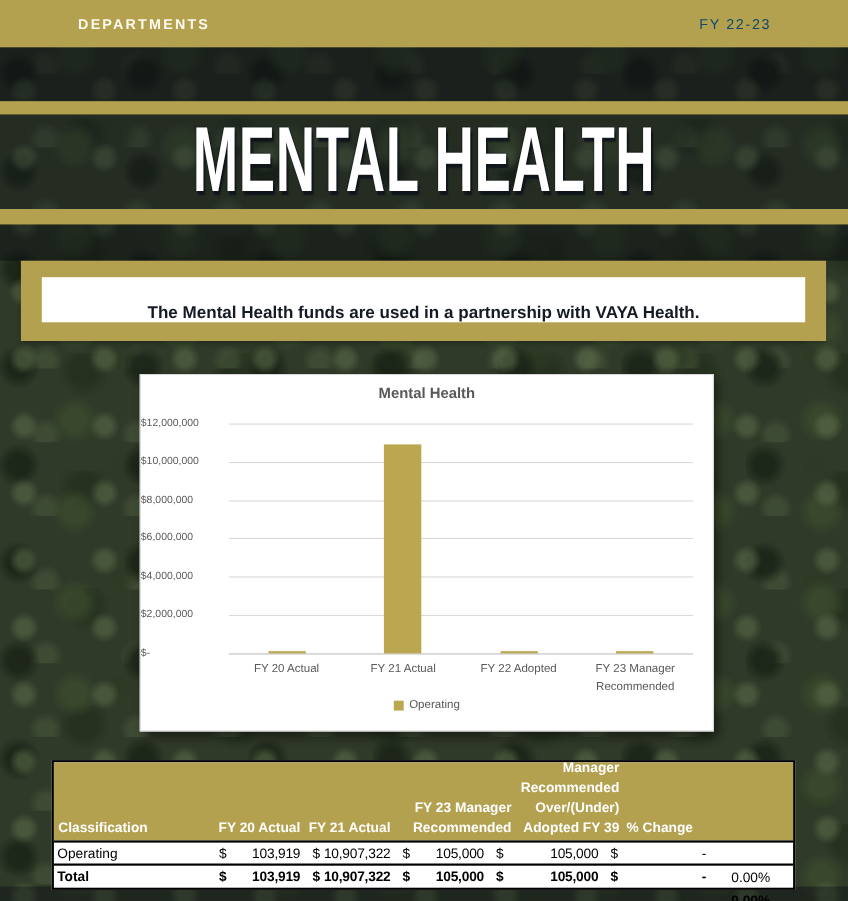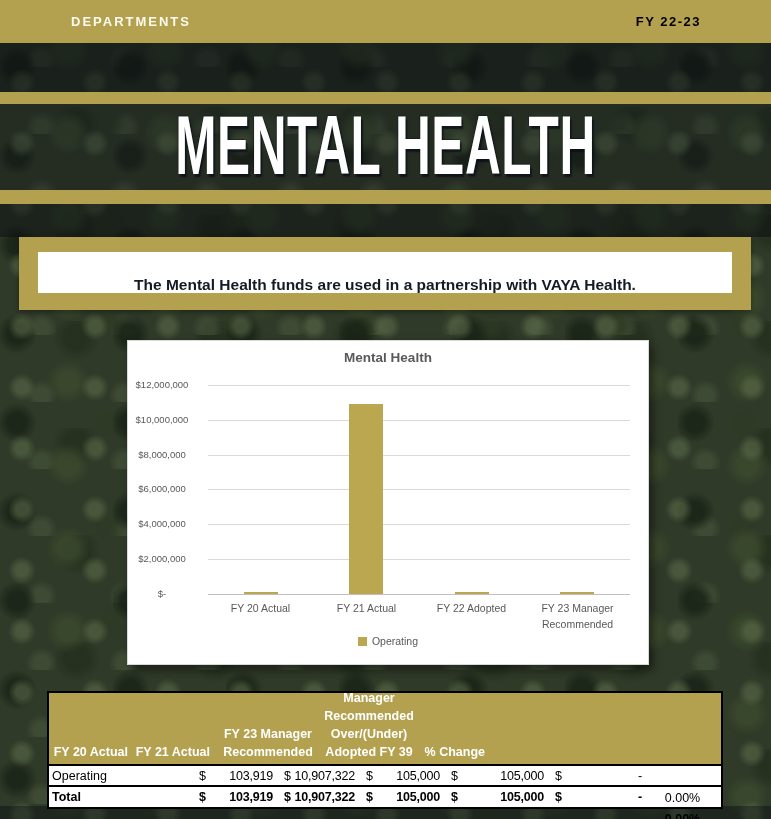--- a/index.html
+++ b/index.html
@@ -20,22 +20,22 @@
   .shade{position:absolute;left:0;width:771px;}
   .shade-top{top:43px;height:49px;background:rgba(9,13,18,0.55);}
   .shade-title{top:104px;height:86px;background:rgba(12,18,26,0.30);}
   .shade-mid{top:204px;height:33px;background:rgba(9,13,18,0.52);}
   .shade-bottom{top:806px;height:13px;background:rgba(9,13,18,0.42);}
 
   
   .top-bar{position:absolute;top:0;left:0;width:771px;height:43px;background:#B3A14F;}
   .top-bar-left{position:absolute;left:71px;top:14px;font-size:13px;font-weight:bold;
     letter-spacing:2px;color:#FDFBF0;}
-  .top-bar-right{position:absolute;right:70px;top:14px;font-size:13px;font-weight:bold;
-    letter-spacing:1.5px;color:#000000;}
+  .top-bar-right{position:absolute;right:70px;top:14px;font-size:13px;font-weight:normal;
+    letter-spacing:1.5px;color:#0c4a6e;}
   .stripe{position:absolute;left:0;width:771px;background:#B3A14F;}
   .stripe-1{top:92px;height:12px;}
   .stripe-2{top:190px;height:14px;}
 
   
   .title-wrap{position:absolute;top:103px;left:0;width:771px;height:84px;
     display:flex;align-items:center;justify-content:center;}
   .title-text{font-size:84px;font-weight:bold;line-height:1;color:#FFFFFF;white-space:nowrap;
     transform:scaleX(0.59);transform-origin:center;letter-spacing:1px;
     text-shadow:3px 3px 2px rgba(8,14,24,0.75), -1px -1px 1px rgba(8,14,24,0.45);}
@@ -48,21 +48,21 @@
   .banner-text{font-size:15.5px;font-weight:bold;color:#141B26;margin-top:24px;}
 
   
   .chart-panel{position:absolute;top:340px;left:127px;width:520px;height:323px;background:#FFFFFF;
     border:1px solid #d9d9d9;box-shadow:4px 5px 9px rgba(0,0,0,0.45);}
   .chart-title{position:absolute;top:9px;left:0;width:100%;text-align:center;
     font-size:13.5px;font-weight:bold;color:#595959;}
   .gridline{position:absolute;left:80px;width:422px;height:1px;background:#d9d9d9;}
   .g0{top:44px}.g1{top:79px}.g2{top:114px}.g3{top:148px}.g4{top:183px}.g5{top:218px}
   .g6{top:253px;background:#bfbfbf;}
-  .ytick{position:absolute;left:0;width:68px;text-align:center;font-size:9.5px;color:#595959;}
+  .ytick{position:absolute;left:0;width:68px;text-align:left;font-size:9.5px;color:#595959;}
   .y0{top:38px}.y1{top:73px}.y2{top:108px}.y3{top:142px}.y4{top:177px}.y5{top:212px}.y6{top:247px}
   .bar{position:absolute;bottom:70px;width:34px;background:#BCA751;}
   .b0{left:116px}.b1{left:221px}.b2{left:327px}.b3{left:432px}
   .cat-label{position:absolute;top:259px;width:107px;text-align:center;
     font-size:10.5px;color:#595959;line-height:16px;}
   .x0{left:79px}.x1{left:185px}.x2{left:290px}.x3{left:396px}
   .legend{position:absolute;top:294px;left:0;width:100%;
     display:flex;align-items:center;justify-content:center;gap:5px;}
   .legend-swatch{width:9px;height:9px;background:#BCA751;}
   .legend-label{font-size:10.5px;color:#595959;}
@@ -71,21 +71,21 @@
   .budget-table{position:absolute;top:691px;left:47px;width:676px;border:2px solid #000;
     background:#FFFFFF;box-sizing:border-box;}
   .thead{display:flex;align-items:flex-end;background:#B3A14F;height:71px;
     padding-bottom:3px;box-sizing:border-box;}
   .hc{font-size:12.5px;font-weight:bold;color:#FFFFFF;line-height:18px;box-sizing:border-box;}
   .hc div{white-space:nowrap;}
   .c1{width:145px;}.c2{width:85px;}.c3{width:82px;}.c4{width:85px;}
   .c5{width:104px;}.c6{width:98px;}.c7{width:73px;margin-top:44px;}
   .al{text-align:left;padding-left:4px;}
   .ar{text-align:right;padding-right:6px;}
-  .ac{text-align:center;}
+  .ac{text-align:right;}
   .trow{display:flex;align-items:center;height:19px;border-top:2px solid #000;
     font-size:12.5px;color:#000;}
   .trow.total{height:20px;font-weight:bold;}
   .cell{box-sizing:border-box;}
   .label-cell{padding-left:3px;}
   .money{display:flex;justify-content:space-between;padding:0 6px 0 5px;letter-spacing:-0.2px;}
   .pct{text-align:center;padding-right:4px;}
 </style>
 </head>
 <body>
@@ -153,20 +153,23 @@
     </div>
 
     <div class="legend">
       <span class="legend-swatch"></span>
       <span class="legend-label">Operating</span>
     </div>
   </div>
 
   <div class="budget-table">
     <div class="thead">
+      <div class="hc c1 al">
+        <div>Classification</div>
+      </div>
       <div class="hc c2 ar">
         <div>FY 20 Actual</div>
       </div>
       <div class="hc c3 ar">
         <div>FY 21 Actual</div>
       </div>
       <div class="hc c5 ac">
         <div>FY 23 Manager</div>
         <div>Recommended</div>
       </div>

